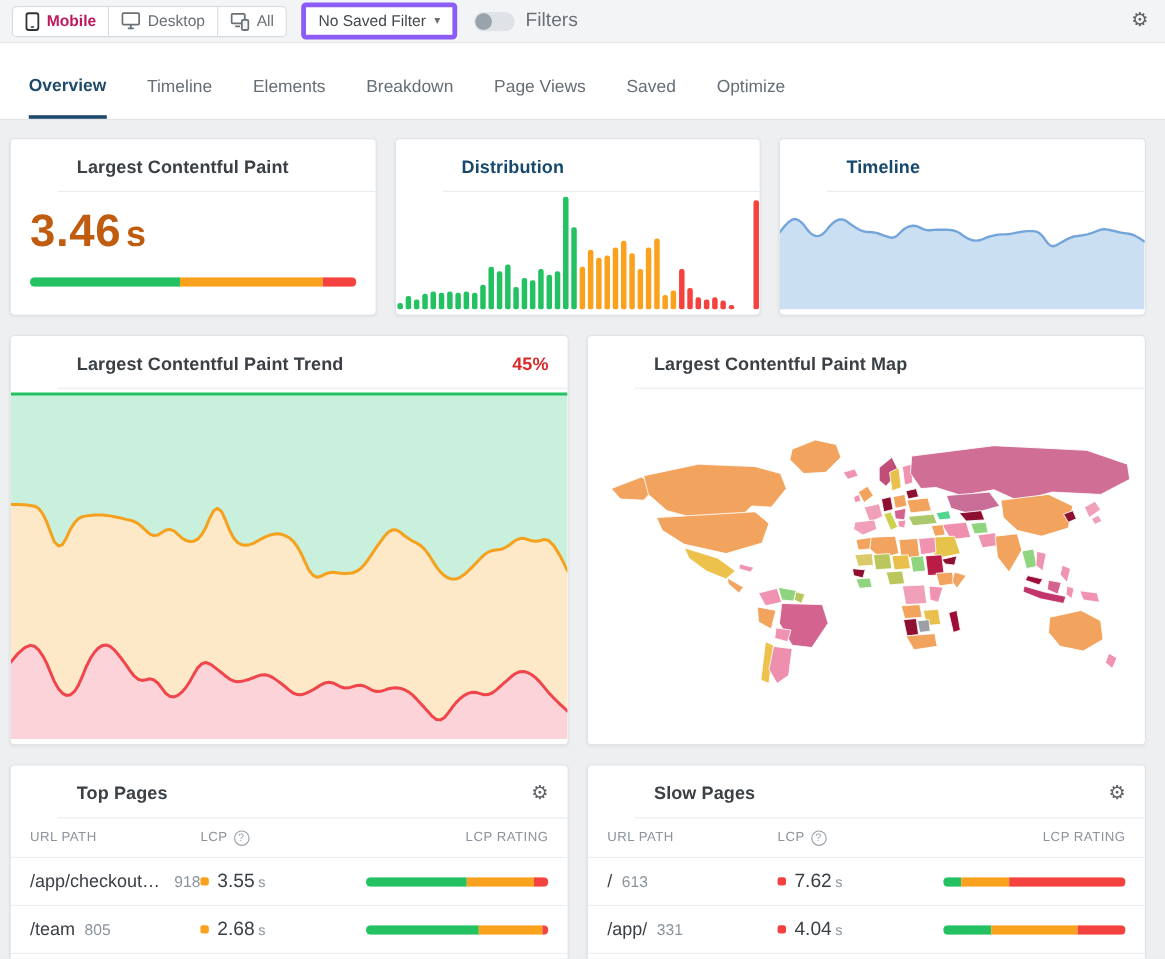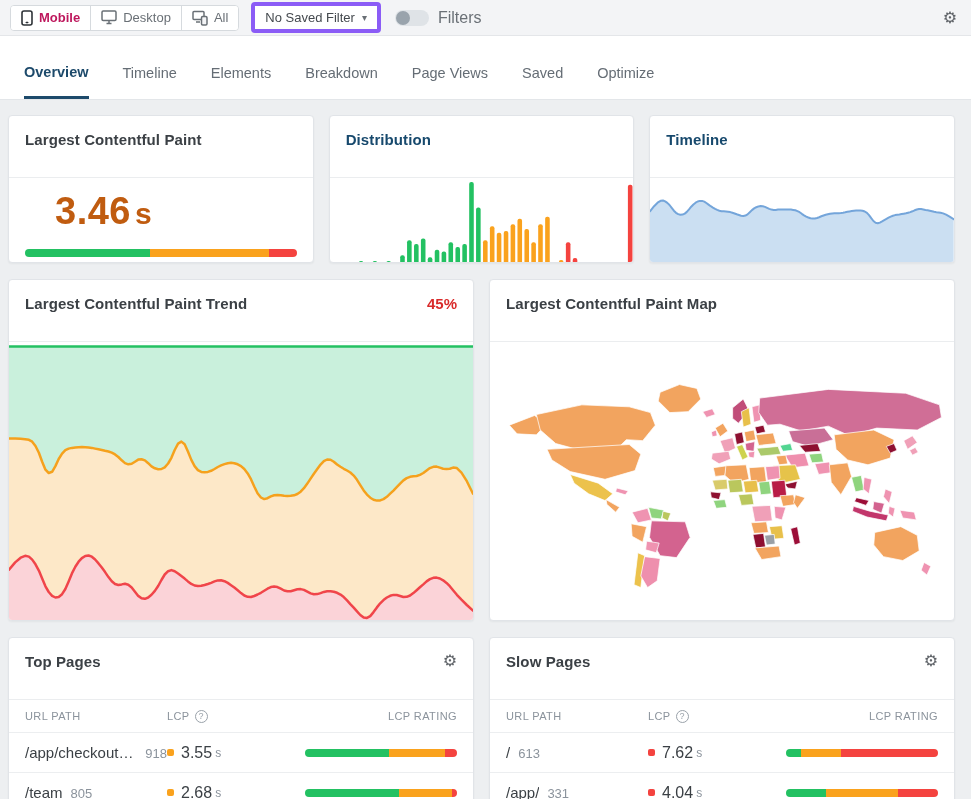--- a/index.html
+++ b/index.html
@@ -27,34 +27,34 @@
   .tabstrip { height:64px; background:#fff; border-bottom:1px solid #e3e6e9; display:flex; align-items:flex-end; gap:34px; padding:0 24px; }
   .tab { font-size:14.5px; color:#656d75; padding-bottom:15px; cursor:pointer; border-bottom:3px solid transparent; }
   .tab.active { color:#1d4a6b; font-weight:700; border-bottom-color:#1d4a6b; padding-bottom:16px; }
 
   
   .content { padding:15px 16px 0 8px; }
   .row { display:grid; gap:15px; margin-bottom:16px; }
   .row1 { grid-template-columns:1fr 1fr 1fr; }
   .row2, .row3 { grid-template-columns:1fr 1fr; }
   .card { background:#fff; border:1px solid #e1e4e8; border-radius:4px; box-shadow:0 1px 2px rgba(20,30,40,.05); overflow:hidden; }
-  .card-header { display:flex; align-items:flex-start; justify-content:space-between; padding:15px 16px 29px; border-bottom:1px solid #ebedef; }
+  .card-header { display:flex; align-items:flex-end; justify-content:space-between; padding:15px 16px 11px; border-bottom:1px solid #ebedef;margin-left:39px; }
   .card-title { font-size:15px; font-weight:700; color:#3b4045; letter-spacing:.1px; }
   .card-title.navy { color:#17496d; }
   .badge-pct { font-size:15px; font-weight:700; }
 
   .row1 .card { height:148px; }
   .row1 .card-body { height:98px; }
   .row2 .card { height:342px; }
   .row2 .card-body { height:292px; }
   .row3 .card { height:230px; }
 
   
   .lcp-body { padding:12px 16px 0; }
-  .big-value { font-size:38px; font-weight:700; letter-spacing:.5px;margin-left:30px; }
+  .big-value { font-size:38px; font-weight:700; letter-spacing:.5px; }
   .big-value .unit { font-size:30px; margin-left:4px; }
   .score-bar { display:flex; height:8px; border-radius:4px; overflow:hidden; margin-top:16px; }
   .score-bar .seg-good { background:#23c162; }
   .score-bar .seg-meh { background:#faa21d; }
   .score-bar .seg-poor { background:#f4433f; }
 
   .chart-body svg { display:block; }
 
   
   .ptable { width:100%; }

